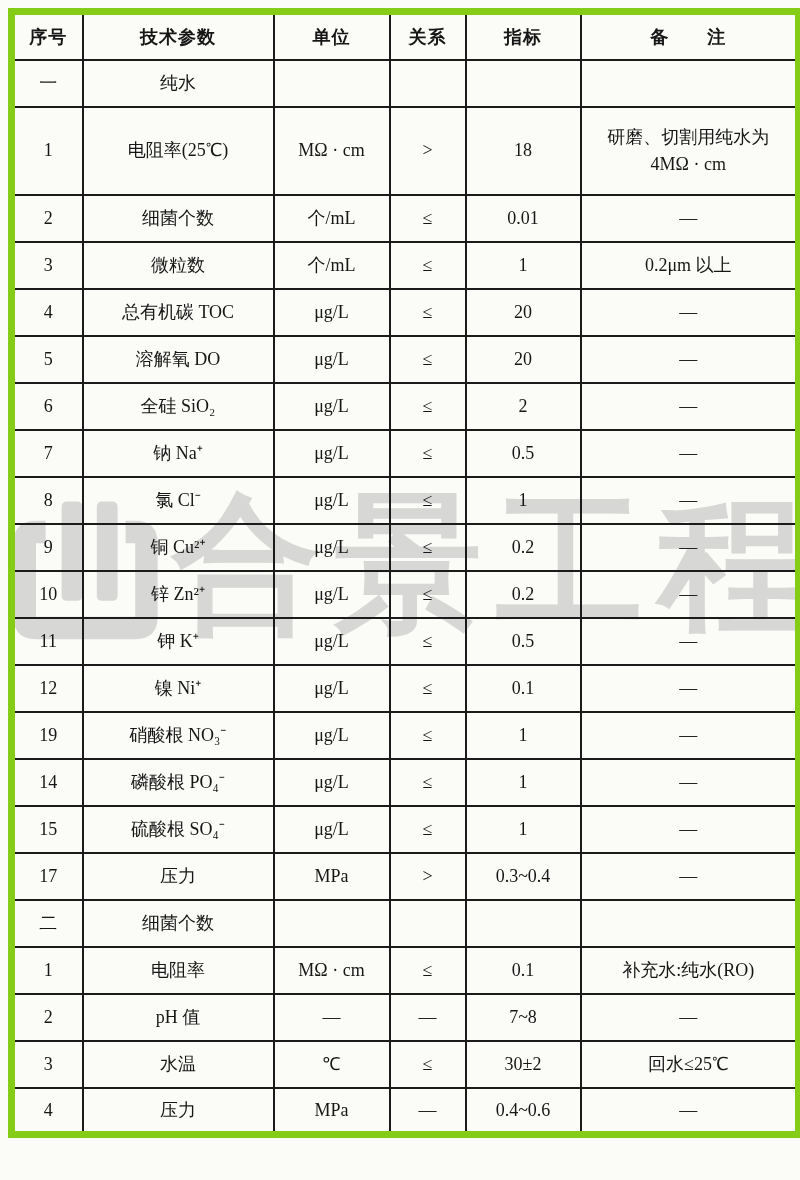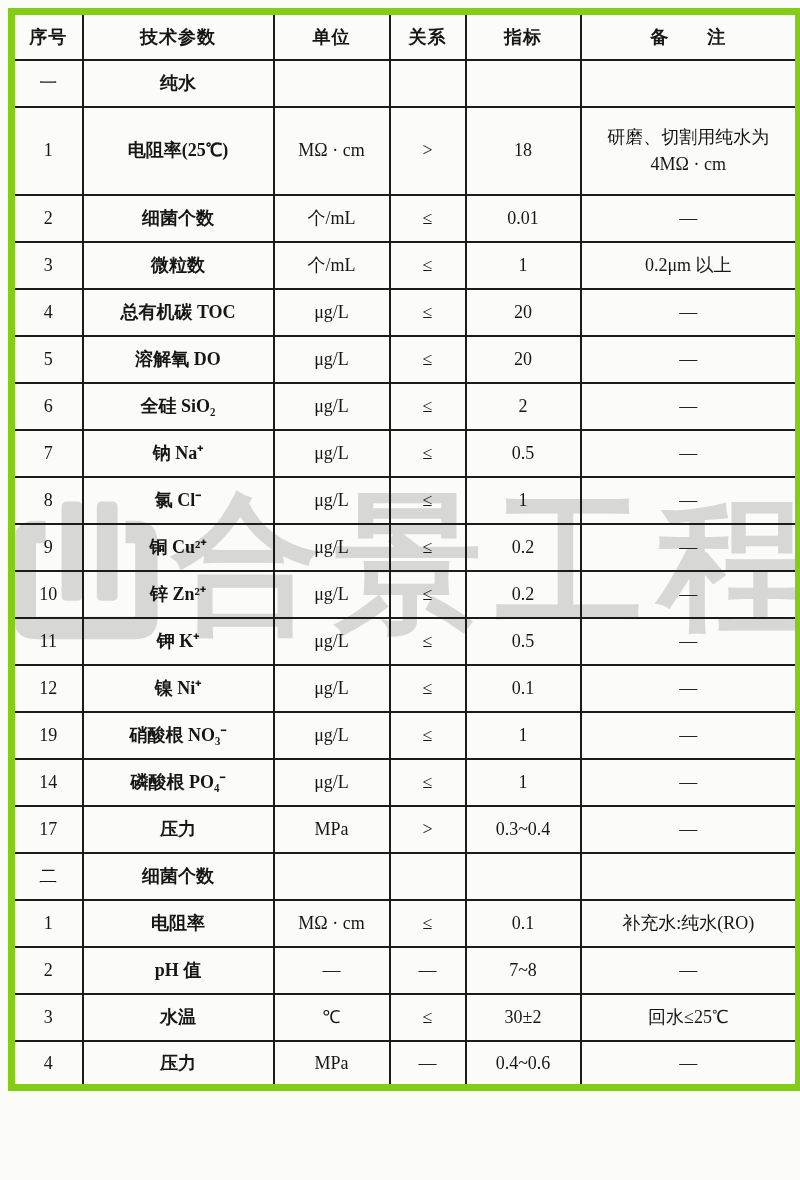--- a/index.html
+++ b/index.html
@@ -62,21 +62,21 @@
   }
   table.spec{ border:7px solid #84cc16; }
   thead tr{ height:48px; }
   tbody tr{ height:47px; }
   tbody tr.tall{ height:88px; }
   th{
     font-weight:700;
     font-size:19px;
     letter-spacing:1px;
   }
-  td.c-param{ font-weight:700; }
+  td.c-param{ font-weight:400; }
   td.c-no{ font-size:18px; }
   td.c-note{ white-space:pre-line; font-size:17.5px;margin-top:14px; }
   td.c-rel{ font-size:19px; }
 </style>
 </head>
 <body>
 
 <div class="page">
 
   <div class="watermark">
@@ -225,20 +225,28 @@
         </tr>
         <tr>
           <td class="c-no">14</td>
           <td class="c-param">磷酸根 PO₄⁻</td>
           <td class="c-unit">μg/L</td>
           <td class="c-rel">≤</td>
           <td class="c-value">1</td>
           <td class="c-note">—</td>
         </tr>
         <tr>
+          <td class="c-no">15</td>
+          <td class="c-param">硫酸根 SO₄⁻</td>
+          <td class="c-unit">μg/L</td>
+          <td class="c-rel">≤</td>
+          <td class="c-value">1</td>
+          <td class="c-note">—</td>
+        </tr>
+        <tr>
           <td class="c-no">17</td>
           <td class="c-param">压力</td>
           <td class="c-unit">MPa</td>
           <td class="c-rel">&gt;</td>
           <td class="c-value">0.3~0.4</td>
           <td class="c-note">—</td>
         </tr>
         <tr>
           <td class="c-no">二</td>
           <td class="c-param">细菌个数</td>

